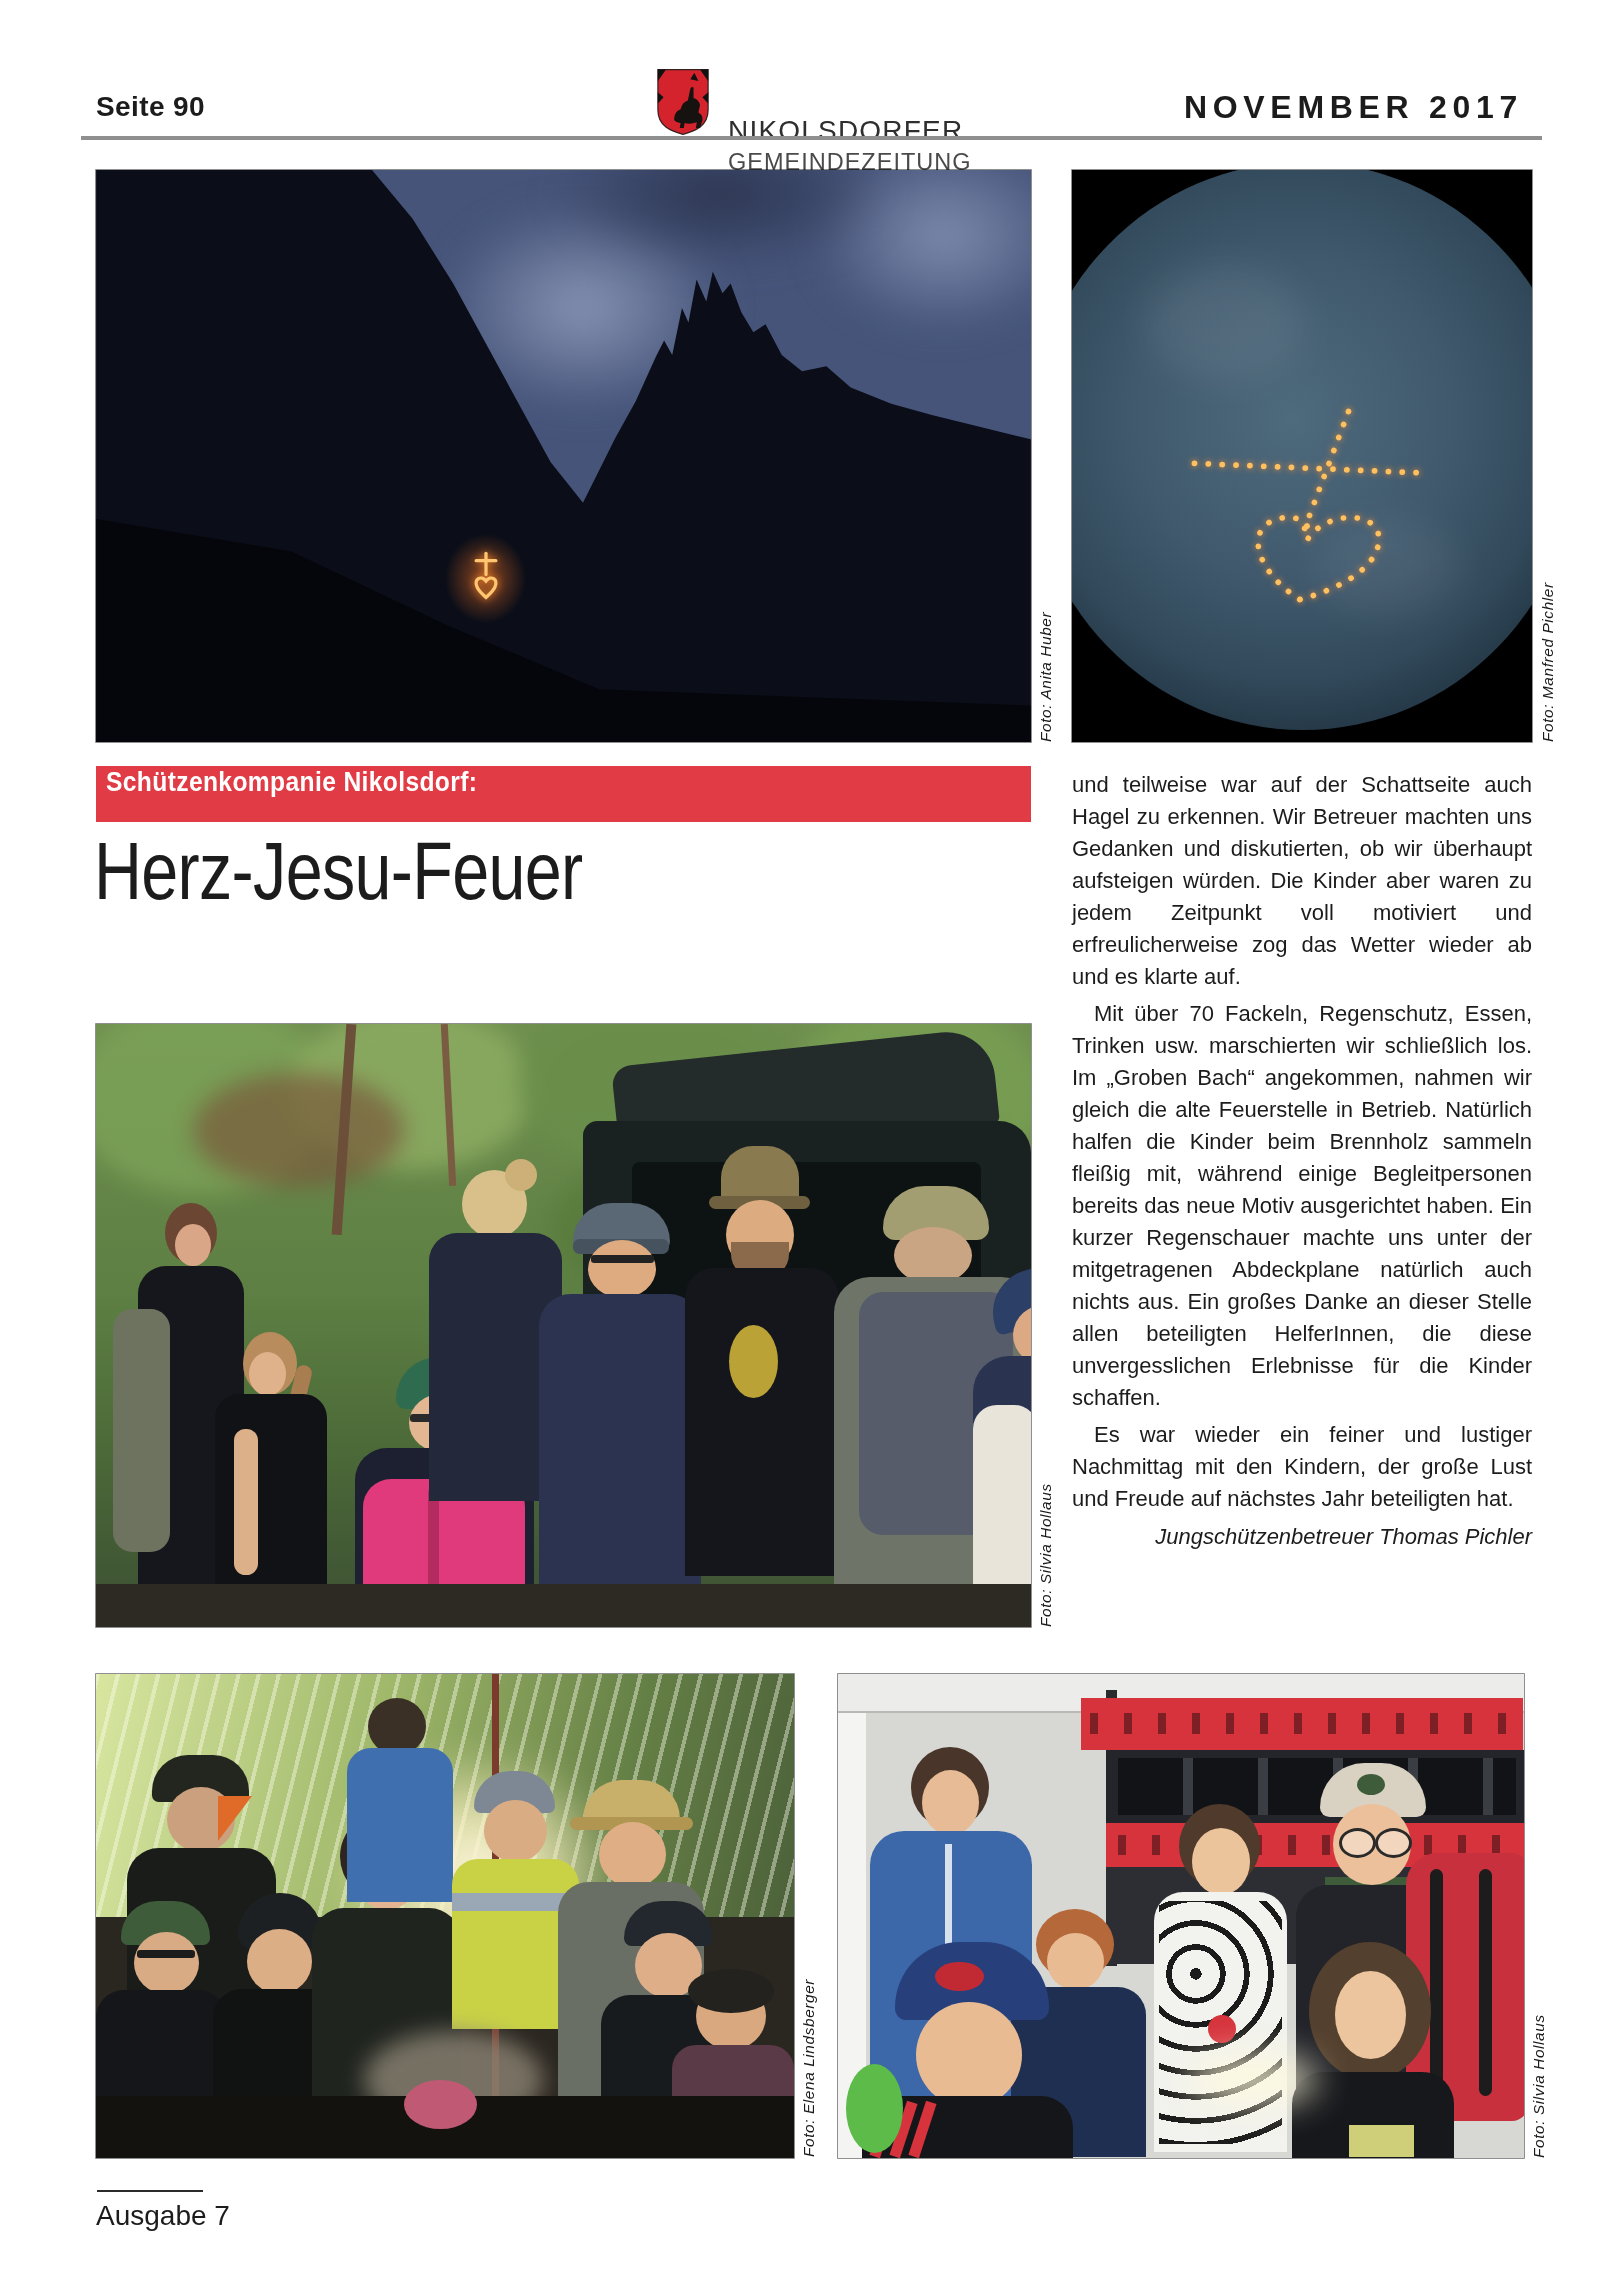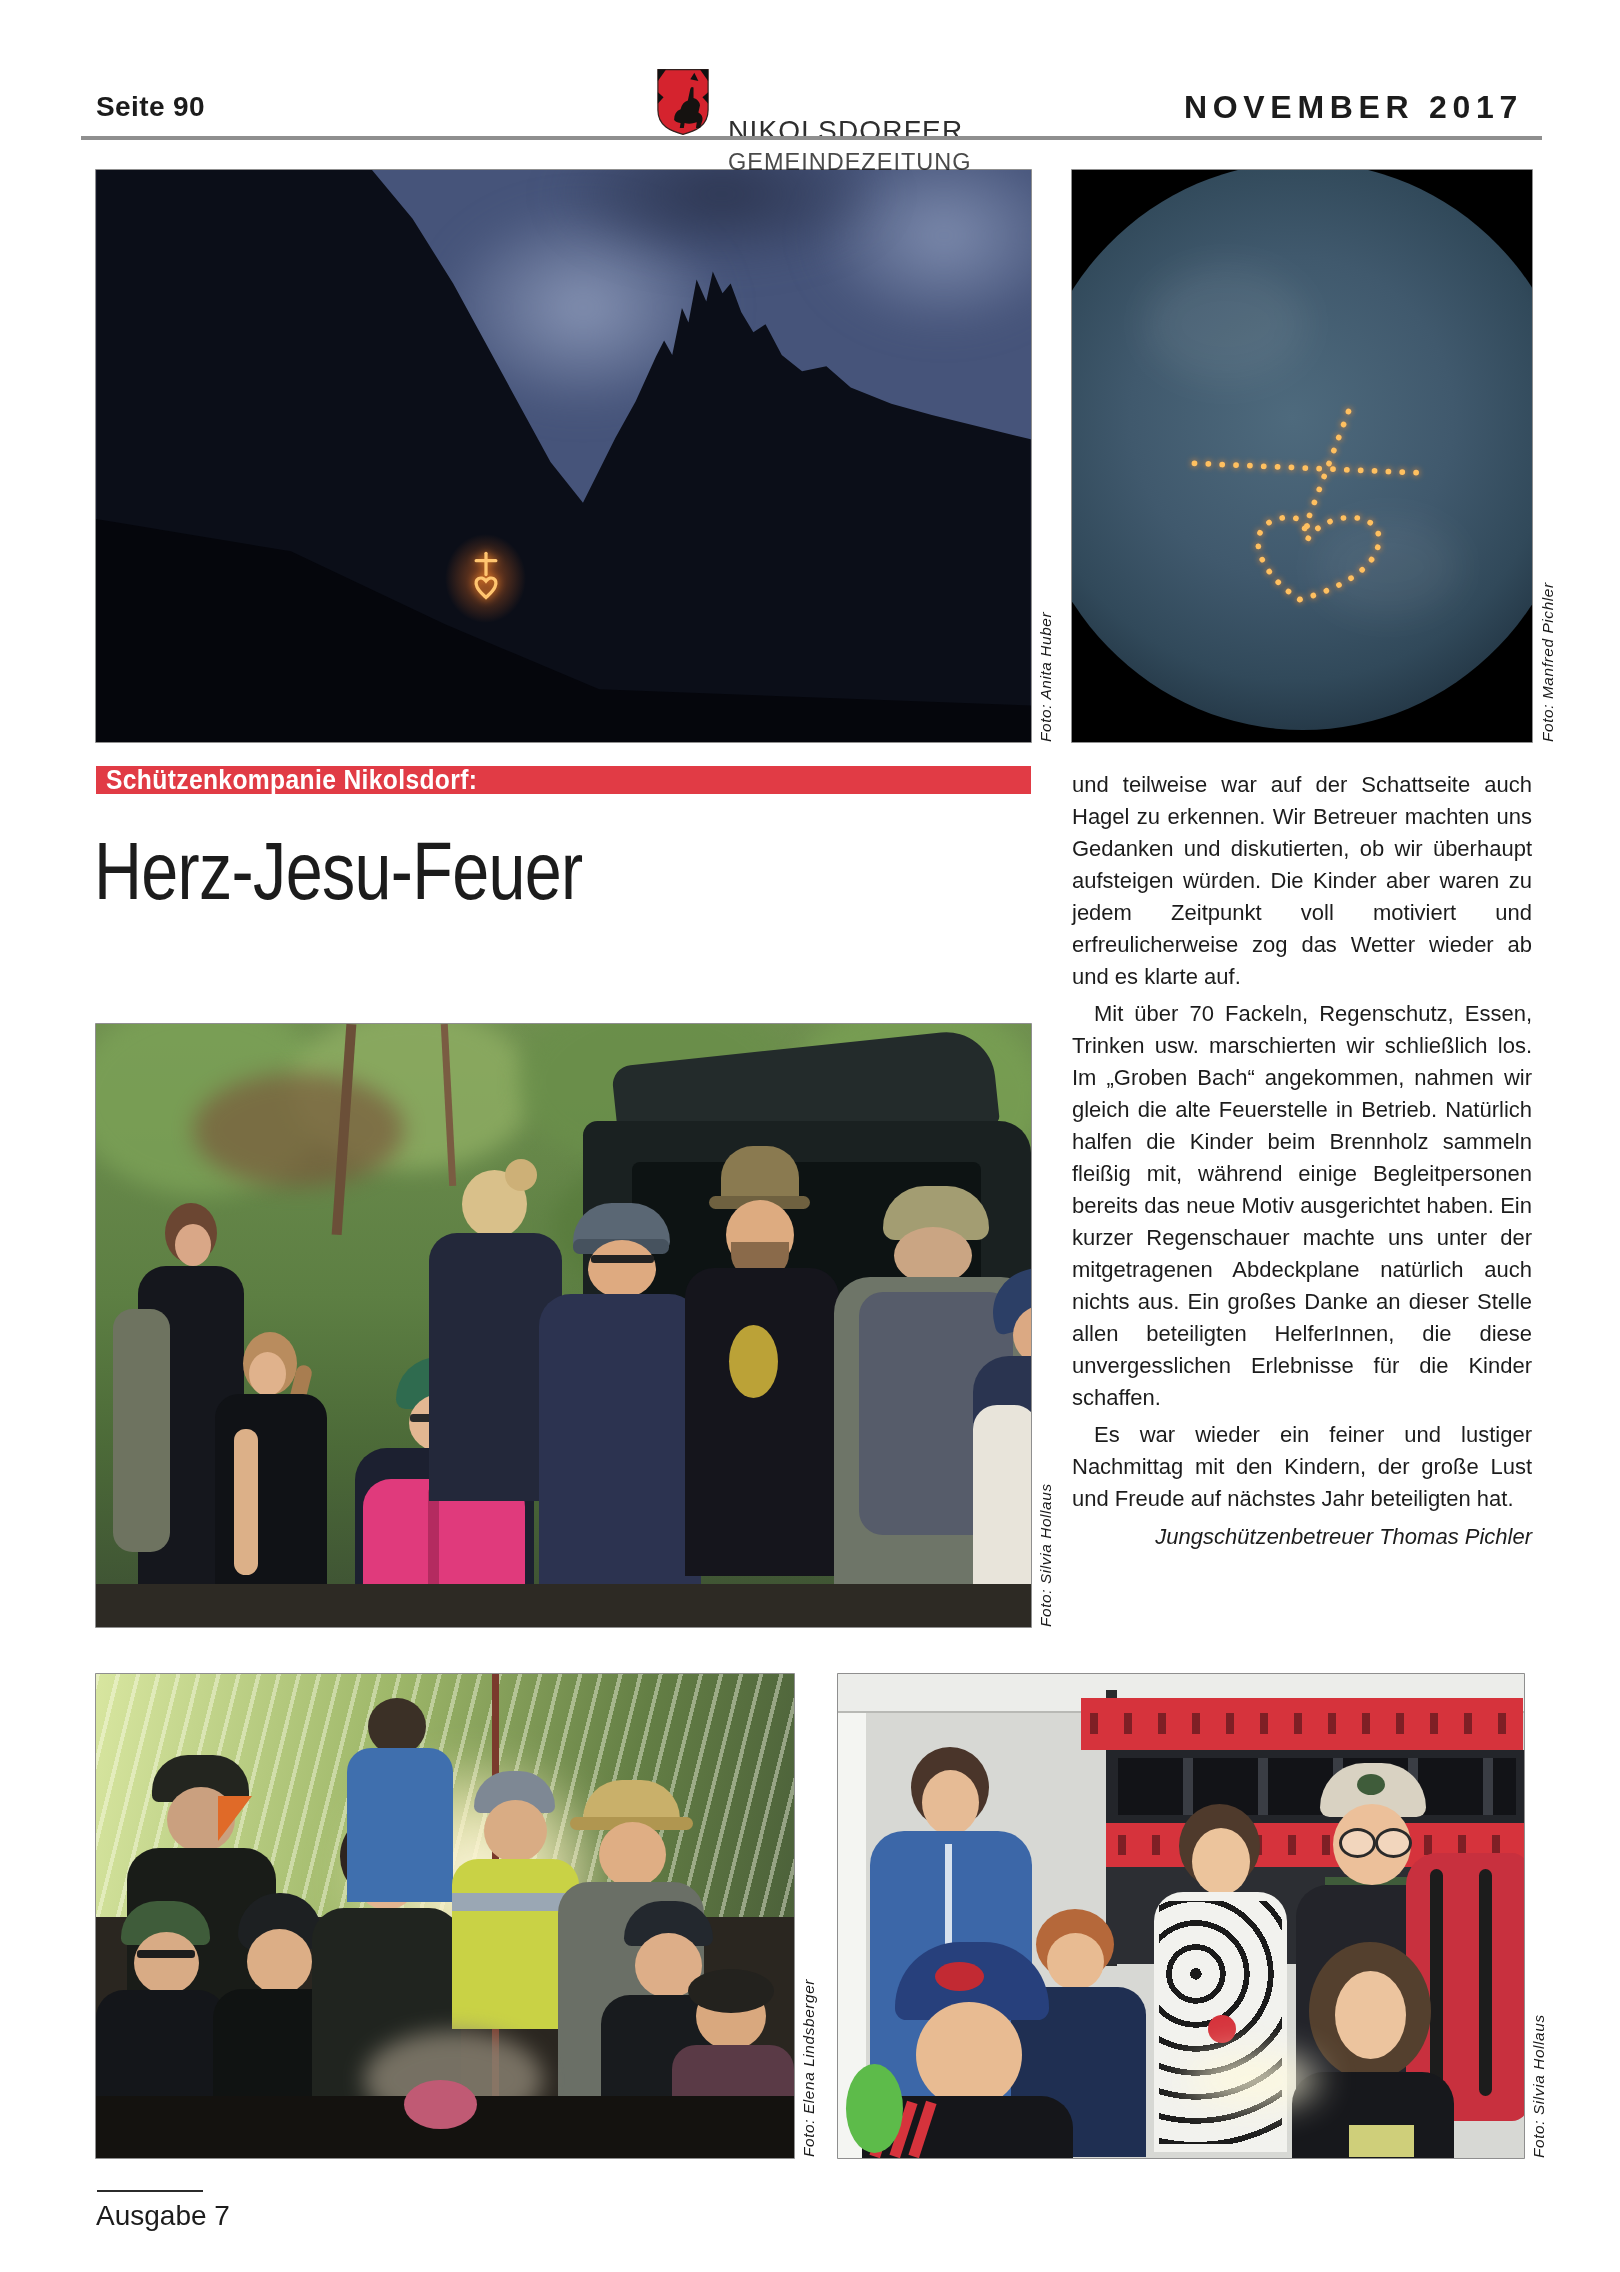--- a/index.html
+++ b/index.html
@@ -17,21 +17,21 @@
   .masthead-l2{font-size:23.5px;letter-spacing:1px;color:#4a4a4a;font-weight:400;margin-top:6.5px;}
   .issue-date{right:97px;top:89px;font-size:32px;font-weight:700;letter-spacing:5.7px;}
   .header-rule{left:81px;top:136px;width:1461px;height:4px;background:#8f8f8f;}
 
   
   .photo{overflow:hidden;background:#000;box-shadow:0 0 0 0.8px rgba(0,0,0,.55);}
   .credit{font-size:15.4px;font-style:italic;color:#1a1a1a;letter-spacing:0.6px;
           writing-mode:vertical-rl;transform:rotate(180deg);white-space:nowrap;}
 
   
-  .kicker-banner{left:96px;top:766px;width:935px;height:28px;display:flex;align-items:center;}
+  .kicker-banner{left:96px;top:766px;width:935px;height:56px;display:flex;}
   .kicker-txt{display:inline-block;transform:scaleX(.88);transform-origin:left center;
               color:#fff;font-weight:700;font-size:28px;padding-left:11.4px;letter-spacing:0.4px;}
   .headline{left:94px;top:825px;font-size:81px;font-weight:400;letter-spacing:-0.8px;
             transform:scaleX(.82);transform-origin:left top;white-space:nowrap;}
   .bodycols{left:97px;top:909px;width:935px;display:flex;gap:36px;}
   .bodycol{width:450px;font-size:22px;line-height:32px;text-align:justify;}
   .indent{text-indent:22px;}
   .rightcol{left:1072px;top:769px;width:460px;font-size:22px;line-height:32px;text-align:justify;}
   .rightcol p{margin:0 0 4.9px 0;}
   .byline{margin-top:6.5px;text-align:right;font-style:italic;font-size:22px;}

